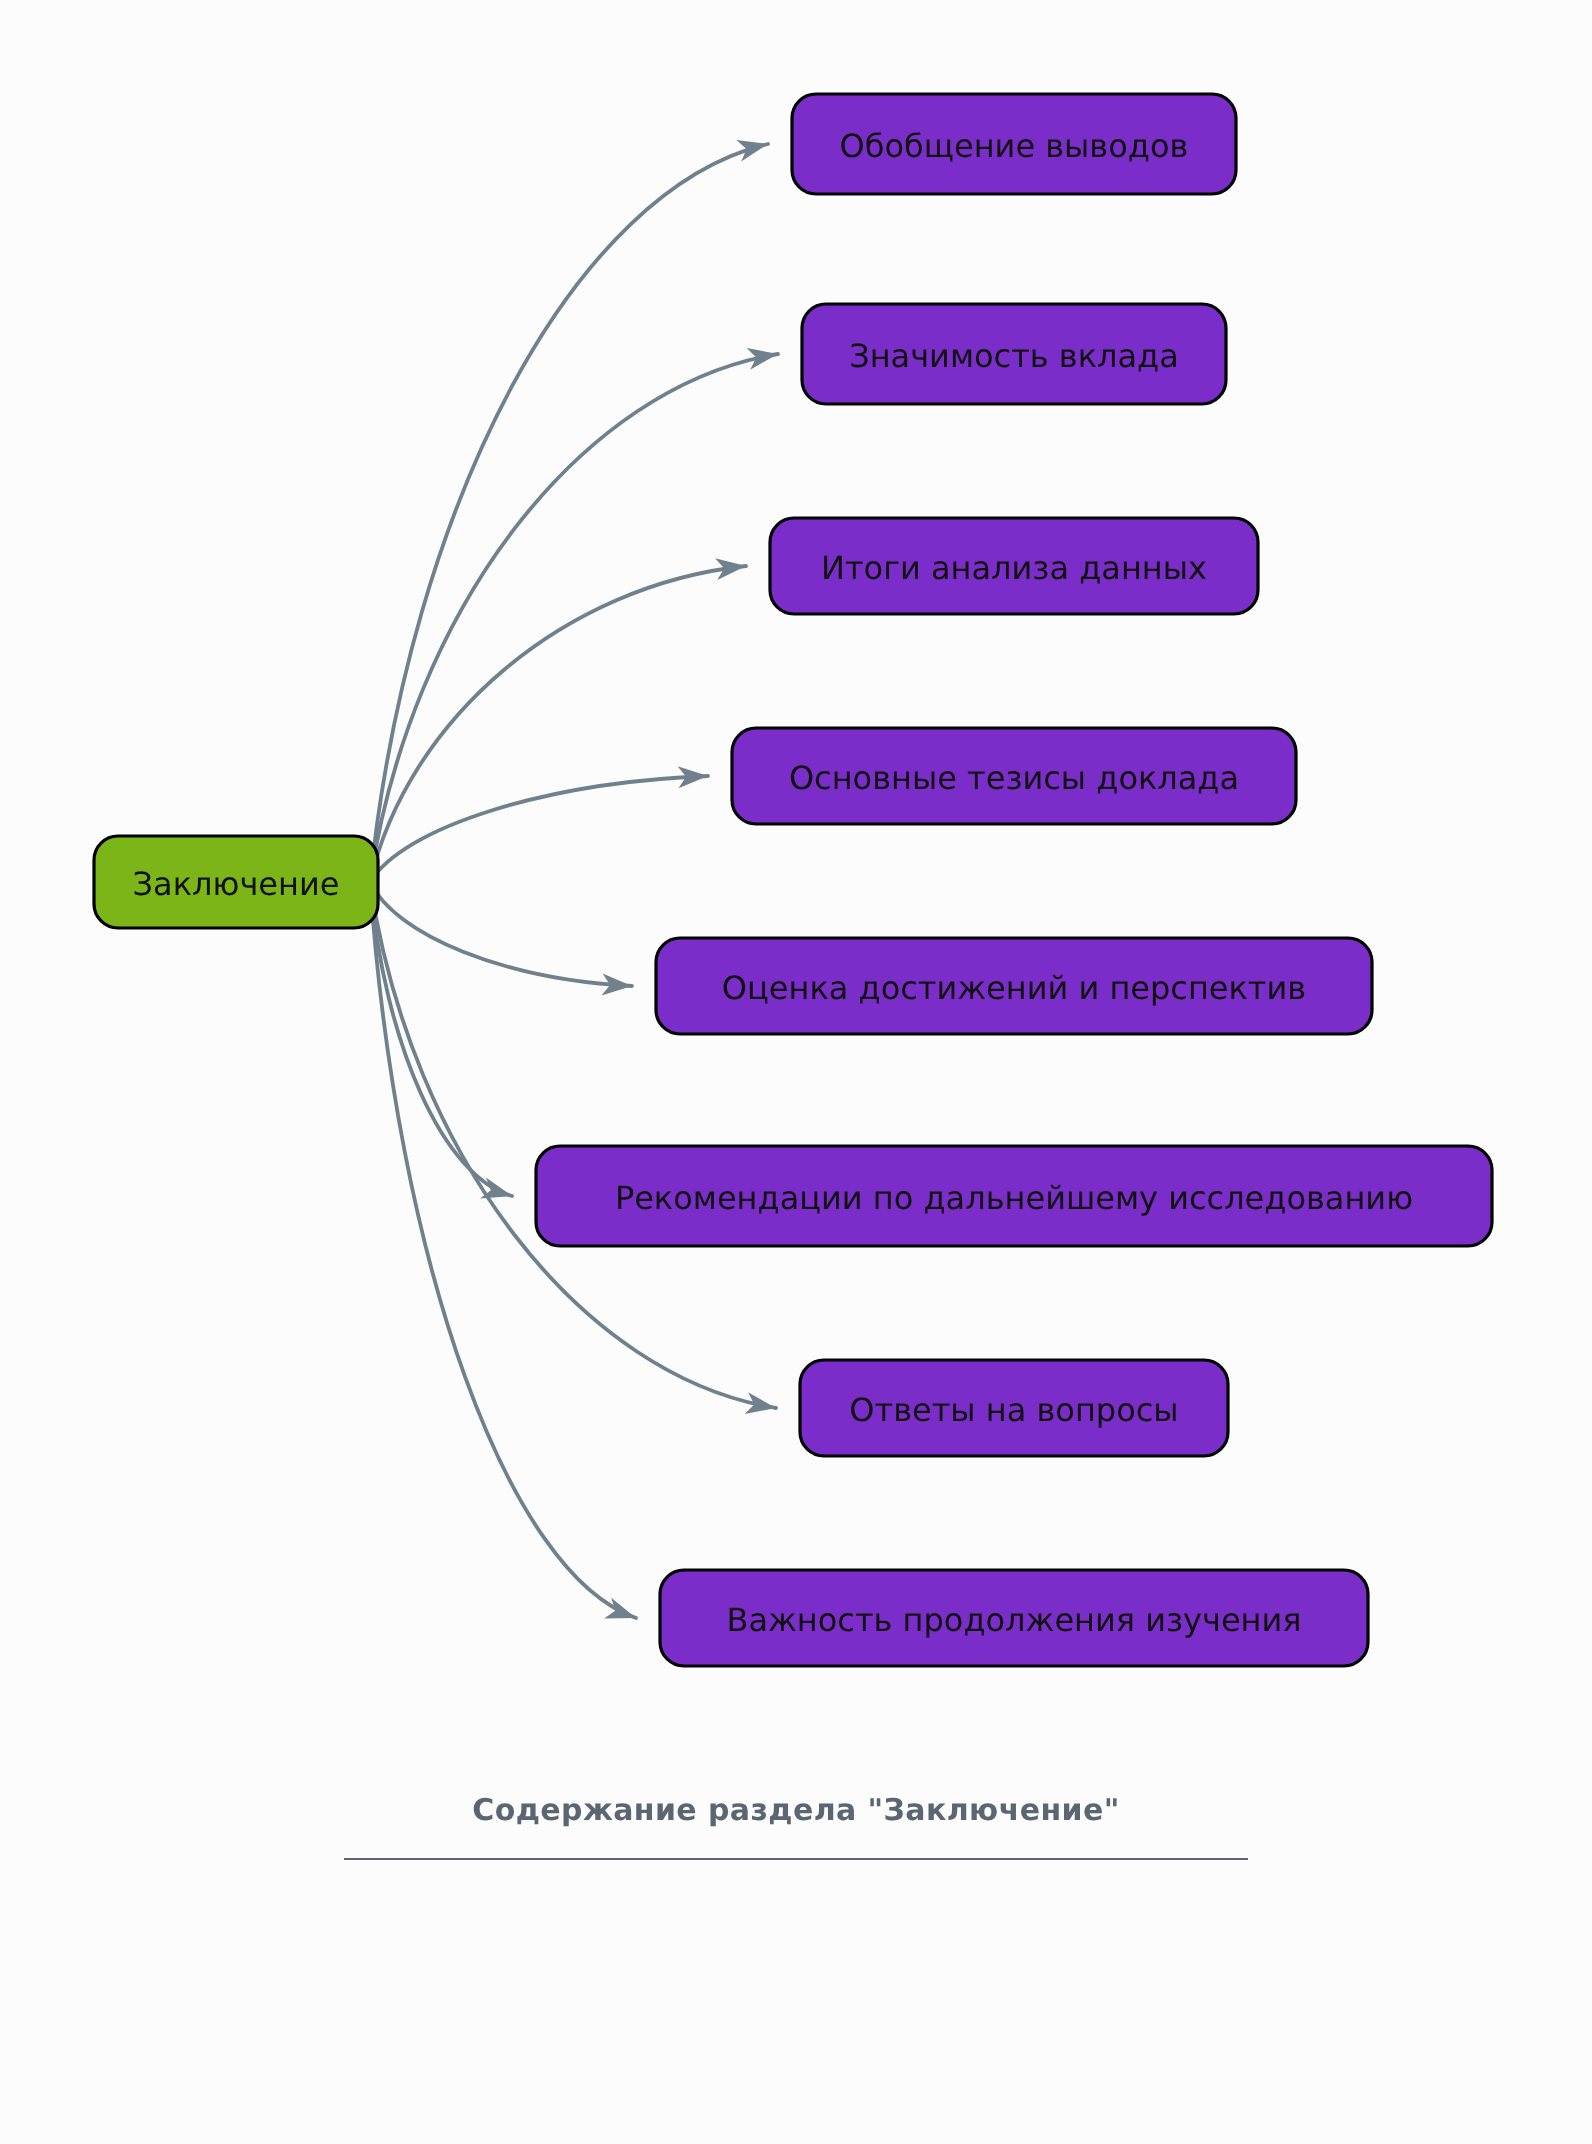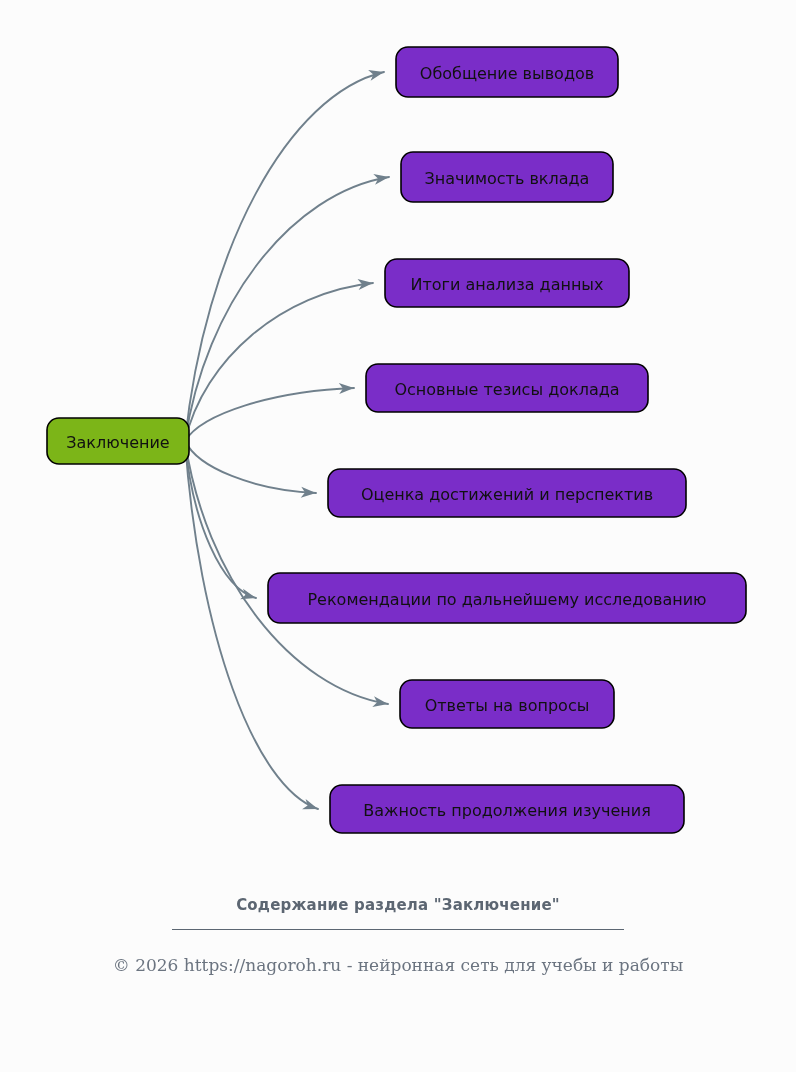--- a/index.html
+++ b/index.html
@@ -131,14 +131,13 @@
       <g>
         <rect x="330" y="785" width="354" height="48" rx="12" ry="12" fill="#7a2dc8" class="node-rect"></rect>
         <text x="507" y="810" class="node-label">Важность продолжения изучения</text>
       </g>
     </g>
 </svg>
 
 <div class="footer-area">
   <div class="footer-caption">Содержание раздела "Заключение"</div>
   <div class="footer-divider"></div>
-  <div class="footer-copyright">© 2026 https://nagoroh.ru - нейронная сеть для учебы и работы</div>
 </div>
 
 </body></html>

